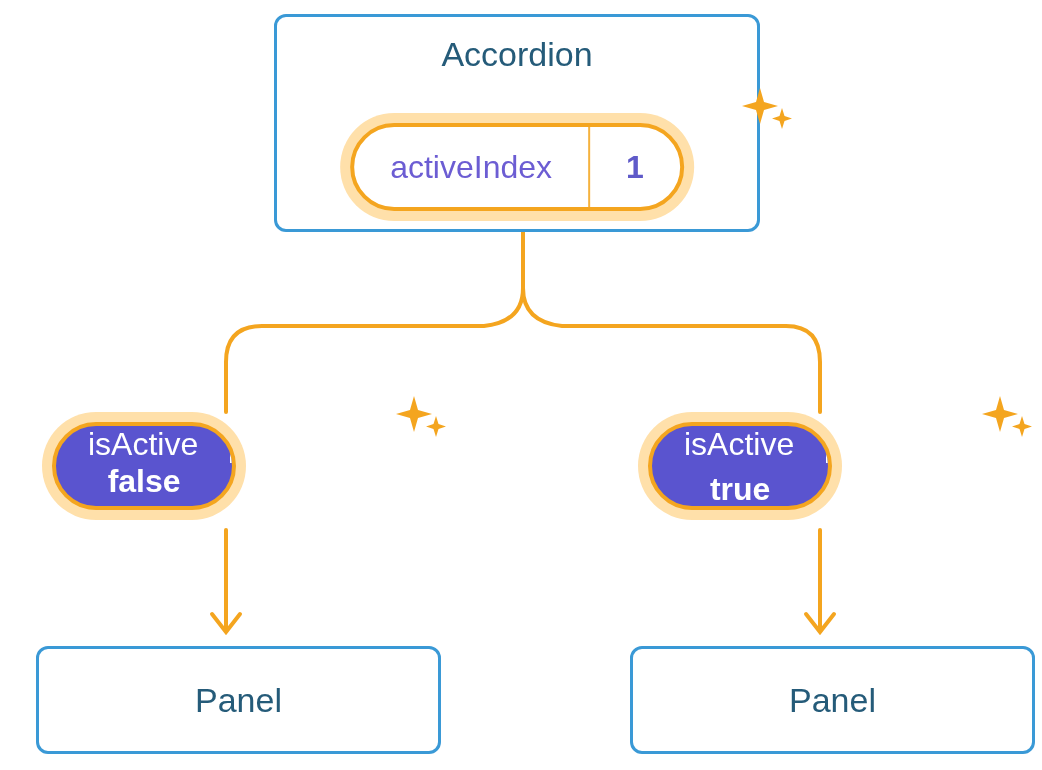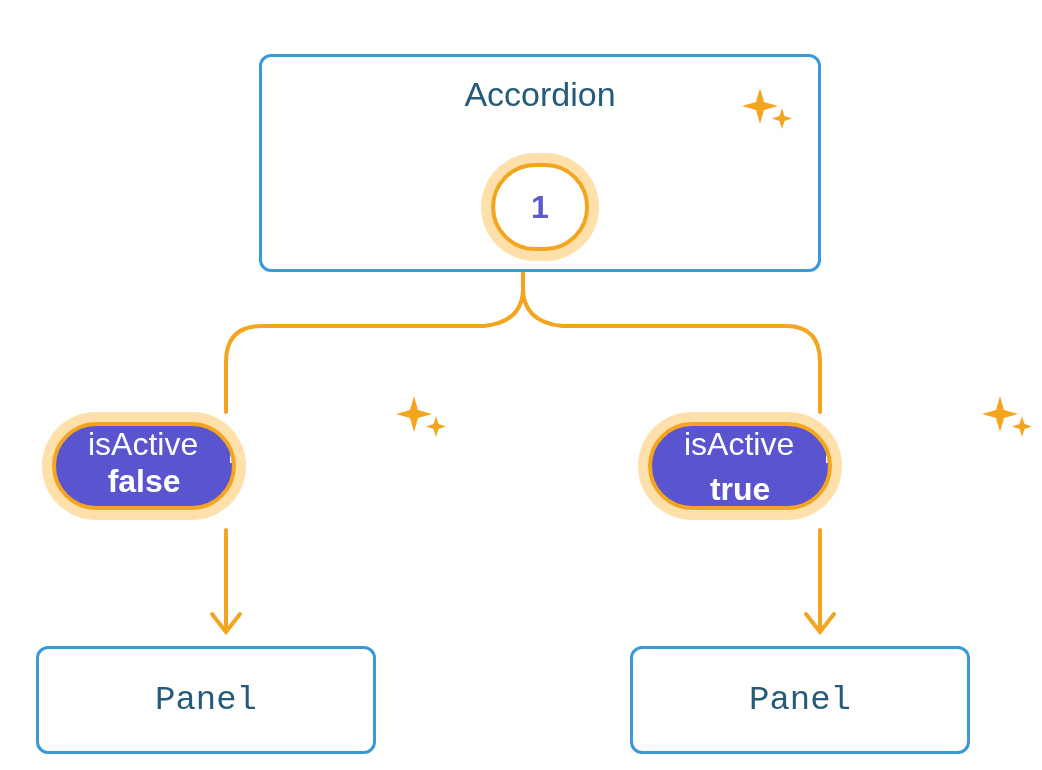--- a/index.html
+++ b/index.html
@@ -18,33 +18,32 @@
   .card {
     position: absolute;
     background: #fff;
     border: 3px solid #1ea7fd; 
     border-color: #2d9cdb;
     border-color: #43a6e4;
     border-color: #3fa1dc;
     border-radius: 12px;
   }
   .accordion-card {
-    left: 259px;
+    left: 274px;
     top: 14px;
-    width: 562px;
+    width: 486px;
     height: 218px;
     border-color: #3b9edd;
     border-color: #3ea4e4;
     border-color: #4ba7e2;
     border-color: #3d9eda;
     border-color: #5eb0e6;
     border-color: #2f91cf;
     border-color: #3c9bd8;
     border-width: 3px;
-    margin-top: 40px;
   }
   .accordion-card { border-color:#3a99d6; border-width:3px; border-radius:12px; }
   .accordion-title {
     position: absolute;
     left: 0; right: 0;
     top: 18px;
     text-align: center;
     font-size: 34px;
     font-weight: 500;
     color: #24536d;
@@ -112,32 +111,31 @@
   .pill.purple { background:#5c57d4; }
   .pill.purple { background:#5a54cf; }
   .pill.purple { background:#5a54ce; }
   .pill.purple { background:#5a54cf;flex-direction:column; }
   .pill.purple .seg.key { color:#fff; font-weight:400; border-right:2px solid #fff; }
   .pill.purple .seg.val { color:#fff; font-weight:700; }
 
   
   .panel {
     position: absolute;
-    width: 340px;
+    width: 405px;
     height: 108px;
     background: #fff;
     border: 3px solid #3a99d6;
     border-radius: 12px;
     display: flex;
     align-items: center;
     justify-content: center;
     font-size: 34px;
     color: #255b79;
     font-weight: 500;
-    font-family: Liberation Mono, monospace;
   }
 
   
   svg.connector {
     position: absolute;
     left: 0; top: 0;
     width: 1042px;
     height: 770px;
     pointer-events: none;
   }
@@ -167,20 +165,21 @@
       <line x1="820" y1="530" x2="820" y2="628"></line>
       <polyline points="806,614 820,632 834,614"></polyline>
     </g>
   </svg>
 
   <div class="card accordion-card">
     <div class="accordion-title">Accordion</div>
     <div class="pill-wrap" style="left:50%;top:96px;transform:translateX(-50%);">
       <div class="pill-outer light">
         <div class="pill">
+          <div class="seg key">activeIndex</div>
           <div class="seg val">1</div>
         </div>
       </div>
     </div>
   </div>
 
   <div class="sparkle" style="left:740px;top:86px;">
     <svg width="56" height="56" viewBox="0 0 56 56">
       <path fill="#f4a51f" d="M20 2 L24 16 L38 20 L24 24 L20 38 L16 24 L2 20 L16 16 Z"></path>
       <path fill="#f4a51f" d="M42 22 L44.5 30 L52 32.5 L44.5 35 L42 43 L39.5 35 L32 32.5 L39.5 30 Z"></path>

